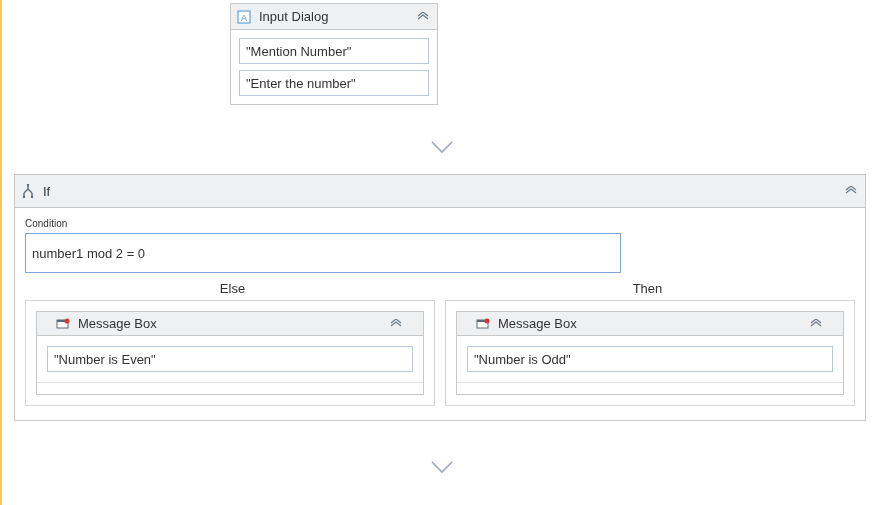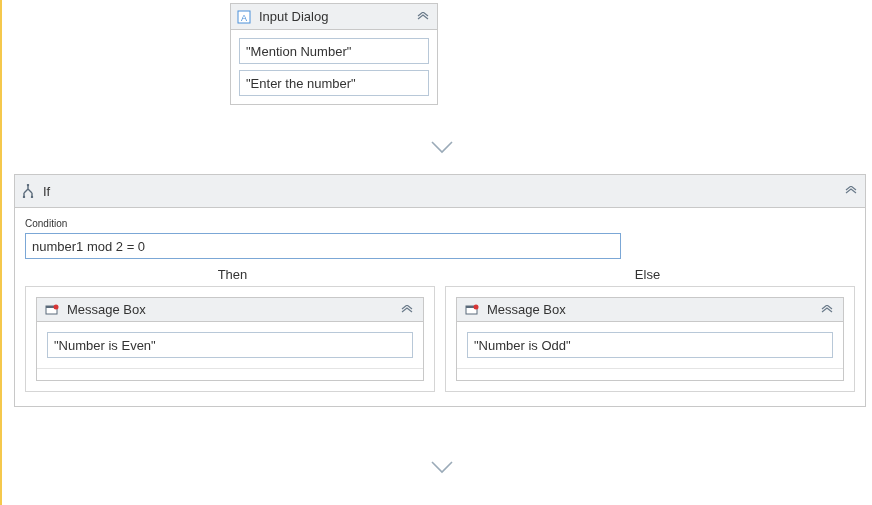--- a/index.html
+++ b/index.html
@@ -104,21 +104,21 @@
     }
     .if-body {
       padding: 10px 10px 14px 10px;
     }
     .condition-label {
       font-size: 10px;
       margin-bottom: 4px;
     }
     .condition-input {
       border: 1px solid #7ba7d6;
-      height: 26px;
+      height: 40px;
       padding: 0 6px;
       font-size: 13px;
       width: 596px;
       display: flex;
       align-items: center;
       color: #333;
       background: #fff;
     }
     .branches-labels {
       display: flex;
@@ -144,21 +144,21 @@
     .msgbox {
       border: 1px solid #c8c8c8;
       background: #fff;
     }
     .msgbox-header {
       height: 24px;
       background: #eef0f2;
       border-bottom: 1px solid #c8c8c8;
       display: flex;
       align-items: center;
-      padding: 0 8px;
+      padding: 0 19px;
     }
     .msgbox-body {
       padding: 10px;
     }
     .msgbox-field {
       border: 1px solid #b8c8d8;
       height: 26px;
       padding: 0 6px;
       font-size: 13px;
       display: flex;
@@ -220,22 +220,22 @@
         <svg width="14" height="10">
           <path d="M2 7 L7 3 L12 7" stroke="#6a7a8a" stroke-width="1.2" fill="none"></path>
           <path d="M2 4 L7 0 L12 4" stroke="#6a7a8a" stroke-width="1.2" fill="none"></path>
         </svg>
       </span>
     </div>
     <div class="if-body">
       <div class="condition-label">Condition</div>
       <div class="condition-input">number1 mod 2 = 0</div>
       <div class="branches-labels">
+        <div class="branch-label">Else</div>
         <div class="branch-label">Then</div>
-        <div class="branch-label">Else</div>
       </div>
       <div class="branches">
 
         <div class="branch">
           <div class="msgbox">
             <div class="msgbox-header">
               <span class="header-icon">
                 <svg width="14" height="14">
                   <rect x="1" y="3" width="11" height="8" fill="#fff" stroke="#5a6a7a" stroke-width="1"></rect>
                   <rect x="1" y="3" width="11" height="2" fill="#5a6a7a"></rect>

